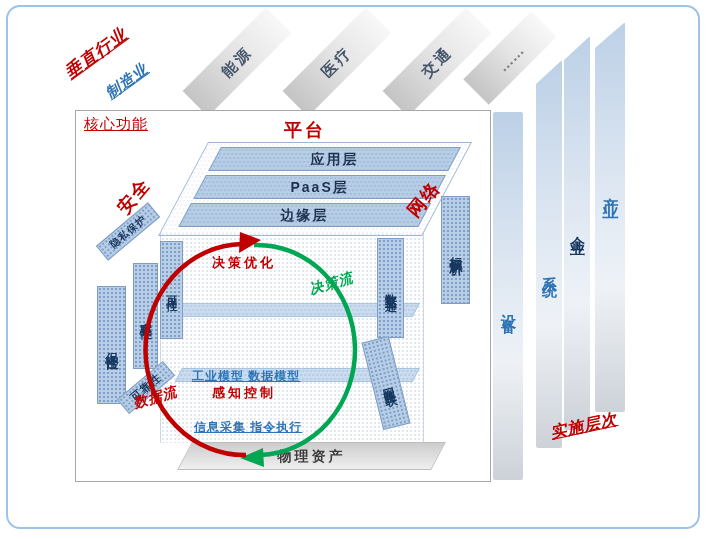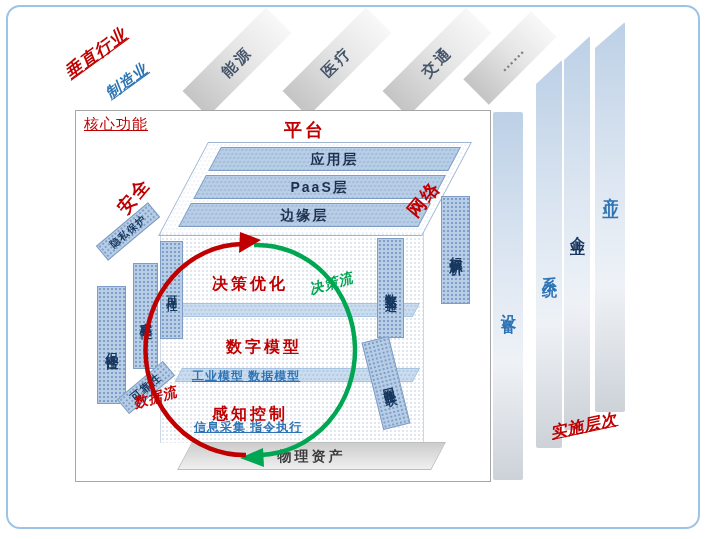--- a/index.html
+++ b/index.html
@@ -117,21 +117,21 @@
   .p-baomi{left:97px;top:286px;width:27px;height:116px;font-size:13px;}
   .p-wanzheng{left:133px;top:263px;width:23px;height:104px;font-size:12px;}
   .p-keyong{left:160px;top:241px;width:21px;height:96px;font-size:11px;}
   .p-yinsi{left:94px;top:222px;width:66px;height:17px;transform:rotate(-40deg);font-size:10px;letter-spacing:1px;}
   .p-kekao{left:116px;top:378px;width:58px;height:17px;transform:rotate(-40deg);font-size:11px;letter-spacing:1px;}
   .p-biaoshi{left:441px;top:196px;width:27px;height:106px;font-size:13px;}
   .p-shuju{left:377px;top:238px;width:25px;height:98px;font-size:12px;}
   .p-wangluohl{left:372px;top:338px;width:26px;height:88px;font-size:12px;transform:rotate(-14deg);}
 
   
-  .fn-title{color:var(--red);font-weight:bold;font-size:16px;letter-spacing:3px;z-index:6;margin-top:20px;}
+  .fn-title{color:var(--red);font-weight:bold;font-size:13px;letter-spacing:3px;z-index:6;}
   .fn-0{left:212px;top:254px;}
   .fn-1{left:226px;top:317px;}
   .fn-2{left:212px;top:384px;}
   .fn-sub{color:var(--blue);font-size:12px;font-weight:bold;text-decoration:underline;z-index:6;letter-spacing:1px;}
   .sub-0{left:189px;top:289px;}
   .sub-1{left:192px;top:368px;}
   .sub-2{left:194px;top:419px;}
   .decision-flow{left:309px;top:275px;transform:rotate(-16deg);color:var(--green);
     font-weight:bold;font-style:italic;font-size:14px;letter-spacing:1px;z-index:6;}
   .data-flow{left:133px;top:389px;transform:rotate(-16deg);color:var(--red);
@@ -231,21 +231,20 @@
   <svg class="abs flow-svg" viewBox="0 0 250 240">
     <path d="M 124 17 A 98 105 0 0 1 130 227" fill="none" stroke="#00a651" stroke-width="4.5"></path>
     <polygon points="110,230 133,220 134,239" fill="#00a651"></polygon>
     <path d="M 116 227 A 98 105 0 0 1 112 16" fill="none" stroke="#c00000" stroke-width="4.5"></path>
     <polygon points="131,12 110,4 109,25" fill="#c00000"></polygon>
   </svg>
 
   <div class="abs fn-title fn-0">决策优化</div>
   <div class="abs decision-flow">决策流</div>
 
-  <div class="abs fn-title fn-1">数字模型</div>
   <div class="abs fn-sub sub-1">工业模型  数据模型</div>
   <div class="abs data-flow">数据流</div>
 
   <div class="abs fn-title fn-2">感知控制</div>
   <div class="abs fn-sub sub-2">信息采集  指令执行</div>
 
   <div class="abs physical">
     <span class="unskew">物理资产</span>
   </div>
 

